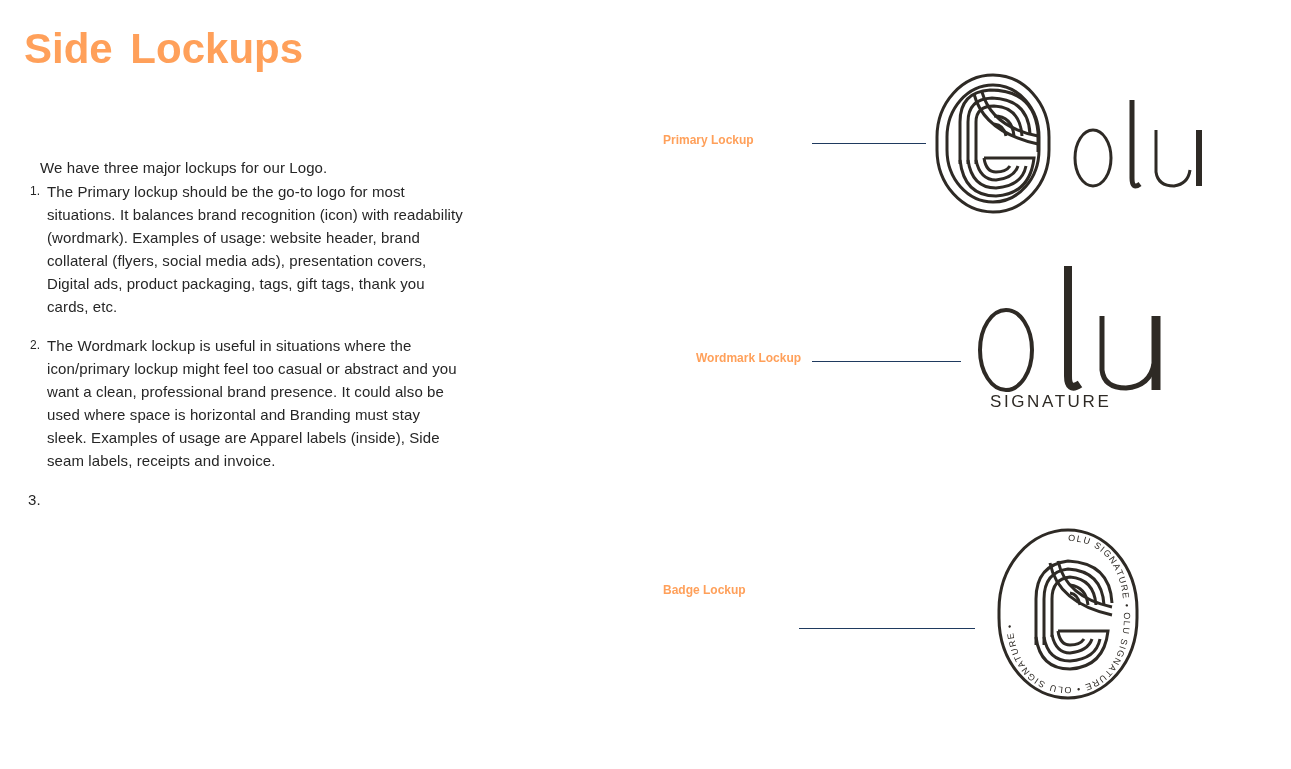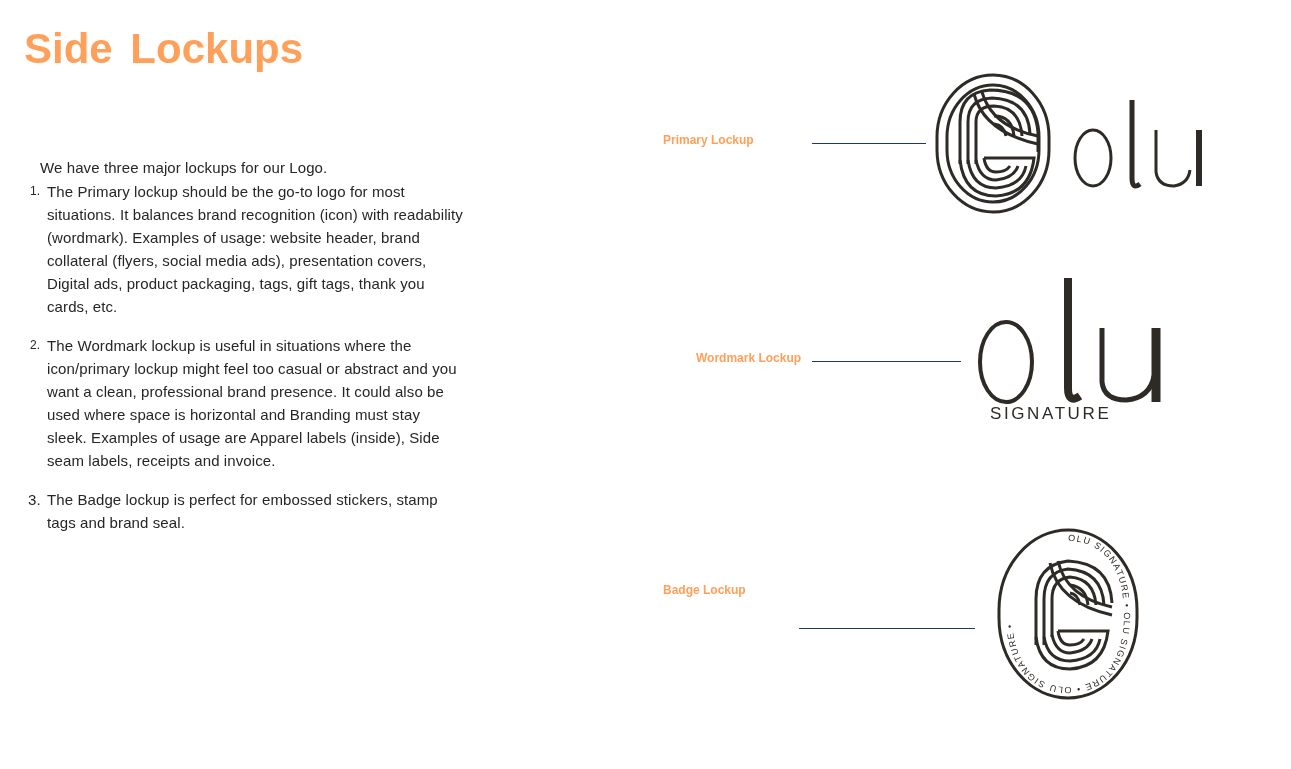--- a/index.html
+++ b/index.html
@@ -92,21 +92,20 @@
   <li>
     <span class="num">1.</span>
     <span>The Primary lockup should be the go-to logo for most situations. It balances brand recognition (icon) with readability (wordmark). Examples of usage: website header, brand collateral (flyers, social media ads), presentation covers, Digital ads, product packaging, tags, gift tags, thank you cards, etc.</span>
   </li>
   <li>
     <span class="num">2.</span>
     <span>The Wordmark lockup is useful in situations where the icon/primary lockup might feel too casual or abstract and you want a clean, professional brand presence. It could also be used where space is horizontal and Branding must stay sleek. Examples of usage are Apparel labels (inside), Side seam labels, receipts and invoice.</span>
   </li>
   <li class="big-num">
     <span class="num">3.</span>
-    <span>The Badge lockup is perfect for embossed stickers, stamp tags and brand seal.</span>
   </li>
 </ol>
 
 <div class="lockup-label" style="left:663px; top:130px;">Primary Lockup</div>
 <div class="connector" style="left:812px; top:143px; width:114px;"></div>
 
 <svg class="logo-svg" style="left:934px; top:72px;" width="120" height="144" viewBox="0 0 120 144">
   <g fill="none" stroke="#2e2a25" stroke-width="3">
     <rect x="3" y="3" width="112" height="137" rx="56" ry="62"></rect>
     <rect x="13" y="13" width="92" height="117" rx="46" ry="52"></rect>
@@ -134,21 +133,21 @@
       <path d="M62 14 V 92 Q 62 104 70 98" stroke-width="5"></path>
       <path d="M86 44 V 86 Q 88 100 104 100 Q 118 98 120 84" stroke-width="3"></path>
       <path d="M129 44 V 100" stroke-width="6"></path>
     </g>
   </svg>
 </div>
 
 <div class="lockup-label" style="left:696px; top:348px;">Wordmark Lockup</div>
 <div class="connector" style="left:812px; top:361px; width:149px;"></div>
 
-<div class="logo-svg" style="left:974px; top:276px; width:190px; height:146px;">
+<div class="logo-svg" style="left:974px; top:264px; width:190px; height:146px;">
   <svg width="190" height="146" viewBox="0 0 190 146">
     <g fill="none" stroke="#2e2a25">
       <ellipse cx="32" cy="86" rx="26" ry="40" stroke-width="4"></ellipse>
       <path d="M94 2 V 112 Q 94 128 106 120" stroke-width="8"></path>
       <path d="M128 52 V 106 Q 130 124 152 124 Q 176 122 180 100" stroke-width="5"></path>
       <path d="M182 52 V 126" stroke-width="9"></path>
     </g>
     <text x="16" y="143" font-family="Liberation Sans, sans-serif" font-size="17" letter-spacing="2.6" fill="#2e2a25">SIGNATURE</text>
   </svg>
 </div>

